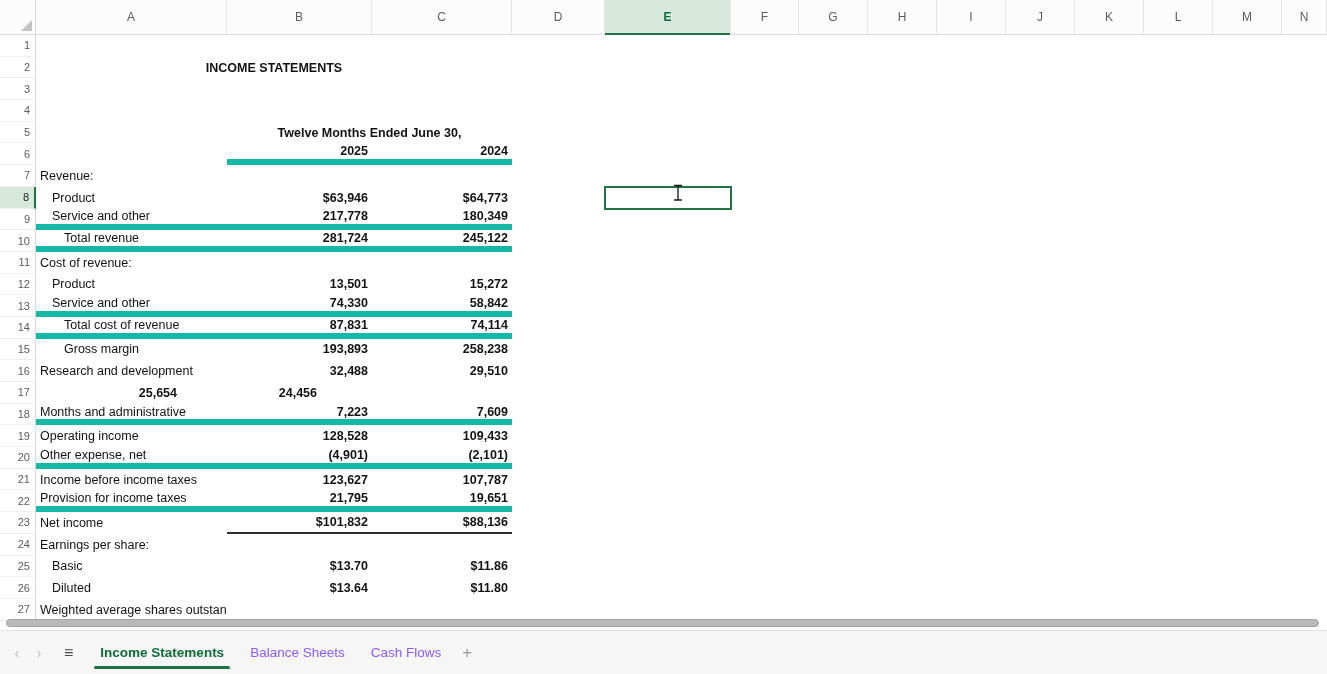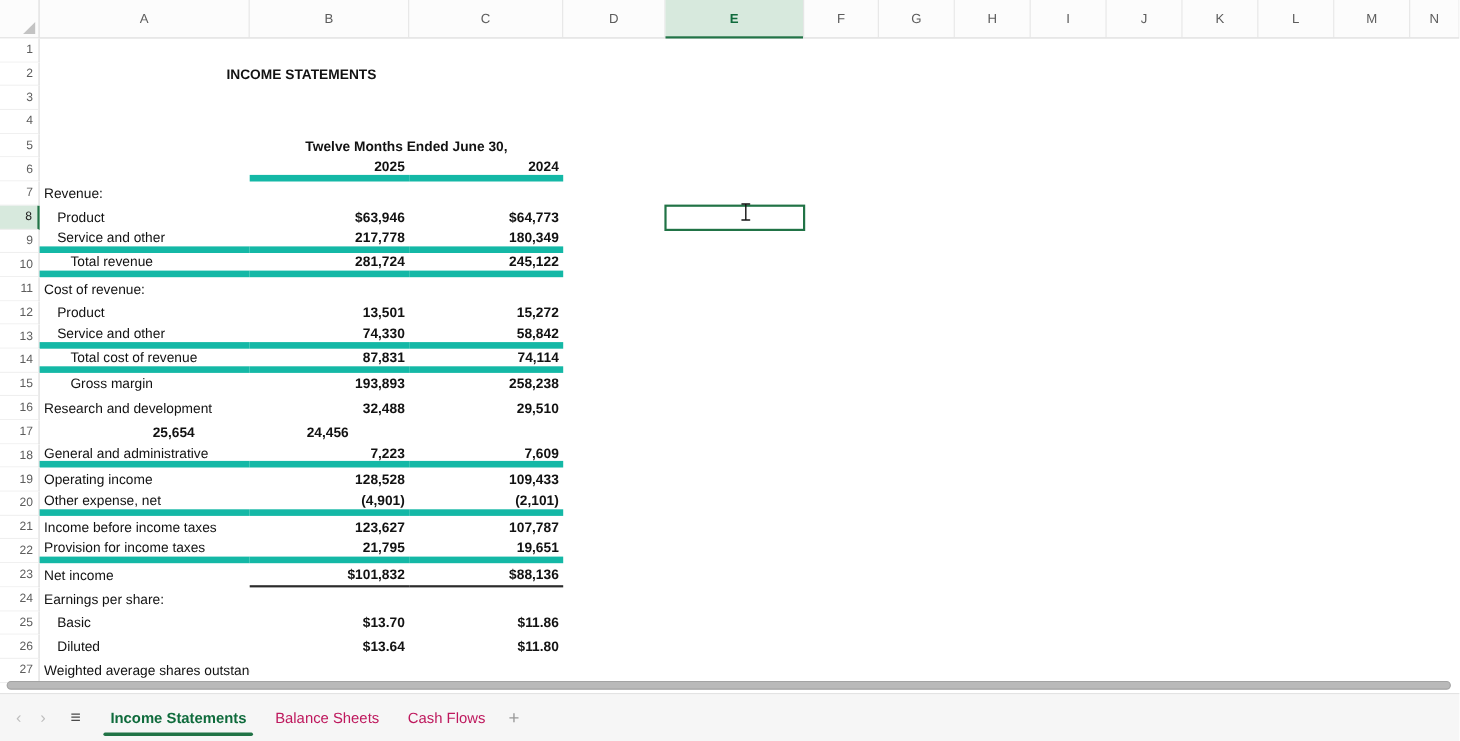--- a/index.html
+++ b/index.html
@@ -46,21 +46,21 @@
   .hscroll { position:absolute; left:0; right:0; bottom:46px; height:10px; z-index:8; }
   .hscroll .thumb { position:absolute; left:6px; right:8px; top:1px; height:8px;
                     background:#b9b9b9; border:1px solid #a3a3a3; border-radius:4px; }
 
   
   .tabbar { position:absolute; left:0; right:0; bottom:0; height:44px; background:#f6f6f6;
             border-top:1px solid #e3e3e3; display:flex; align-items:center; padding-left:6px; z-index:9; }
   .nav-btn { flex:none; width:22px; text-align:center; color:#bdbdbd; font-size:15px; line-height:1; cursor:default; }
   .menu-btn { flex:none; margin:0 14px; color:#4a4a4a; font-size:16px; line-height:1; }
   .tab { flex:none; height:100%; display:flex; align-items:center; padding:0 13px;
-         font-size:13.5px; color:#be185d; position:relative; }
+         font-size:13.5px; color:#8b5cf6; position:relative; }
   .tab.active { color:#0f6b3c; font-weight:bold; }
   .tab.active::after { content:""; position:absolute; left:7px; right:7px; bottom:5px; height:3px;
                        background:#217346; border-radius:2px; }
   .add-tab { flex:none; margin-left:8px; color:#9a9a9a; font-size:17px; line-height:1; }
 </style>
 </head>
 <body>
 
 <div class="app">
 
@@ -176,21 +176,21 @@
           <div class="cell colB">32,488</div>
           <div class="cell colC">29,510</div>
         </div>
         <div class="row">
           <div class="rowno">17</div>
           <div class="cell colB">25,654</div>
           <div class="cell colC">24,456</div>
         </div>
         <div class="row">
           <div class="rowno">18</div>
-          <div class="cell colA ul">General and administrative</div>
+          <div class="cell colA ul">Months and administrative</div>
           <div class="cell colB ul">7,223</div>
           <div class="cell colC ul">7,609</div>
         </div>
         <div class="row">
           <div class="rowno">19</div>
           <div class="cell colA">Operating income</div>
           <div class="cell colB">128,528</div>
           <div class="cell colC">109,433</div>
         </div>
         <div class="row">

